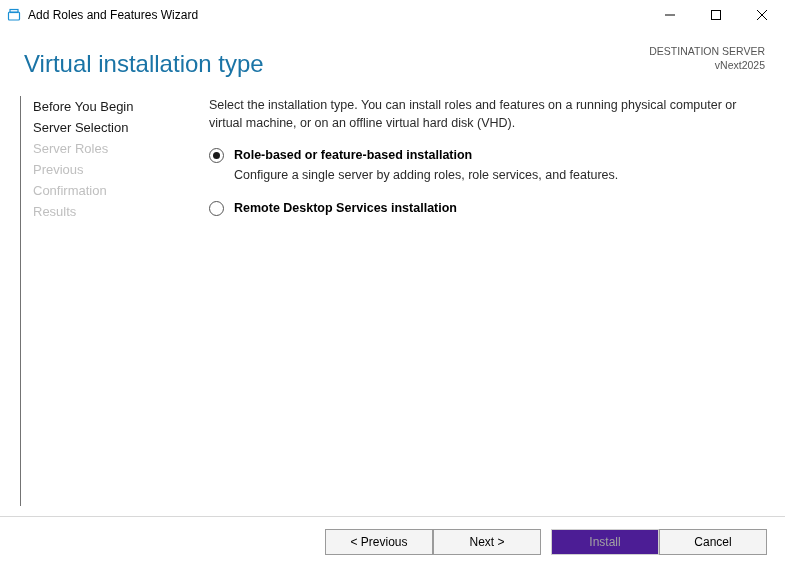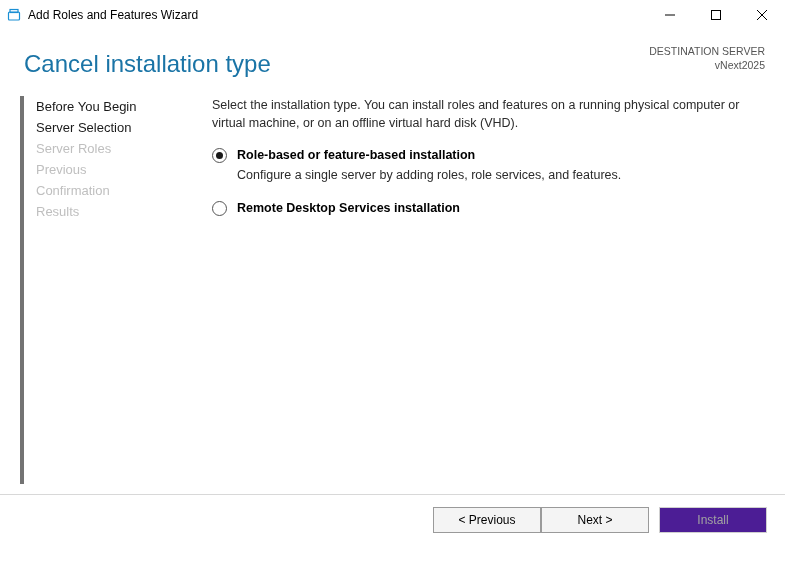--- a/index.html
+++ b/index.html
@@ -75,21 +75,21 @@
   
   .body {
     flex: 1;
     display: flex;
     padding: 14px 20px 10px 20px;
     min-height: 0;
   }
   .nav {
     width: 170px;
     flex: 0 0 170px;
-    border-left: 4px solid #737373;
+    border-left: 1px solid #737373;
     padding-top: 0;
   }
   .nav-item {
     font-size: 13px;
     padding: 3px 12px;
     cursor: pointer;
     white-space: nowrap;
   }
   .nav-item.normal { color: #1a1a1a; }
   .nav-item.active {
@@ -139,21 +139,21 @@
   }
   .option-desc {
     font-size: 12.5px;
     color: #2b2b2b;
     margin-top: 2px;
   }
 
   
   .footer {
     border-top: 1px solid #d8d8d8;
-    padding: 12px 18px 28px 0;
+    padding: 12px 18px 6px 0;
     display: flex;
     justify-content: flex-end;
     gap: 0;
   }
   .btn {
     min-width: 86px;
     height: 24px;
     font-size: 12px;
     border: 1px solid #9a9a9a;
     background: #f4f4f4;
@@ -198,21 +198,21 @@
     </div>
     <div class="sysbtn">
       <svg width="10" height="10" viewBox="0 0 10 10">
           <line x1="0" y1="0" x2="10" y2="10" stroke="#000" stroke-width="1"></line>
           <line x1="10" y1="0" x2="0" y2="10" stroke="#000" stroke-width="1"></line>
         </svg>
     </div>
   </div>
 
   <div class="header">
-    <div class="page-title">Cancel installation type</div>
+    <div class="page-title">Virtual installation type</div>
     <div class="dest">
       <div>DESTINATION SERVER</div>
       <div>vNext2025</div>
     </div>
   </div>
 
   <div class="body">
     <div class="nav">
       <div class="nav-item normal">Before You Begin</div>
       <div class="nav-item normal">Server Selection</div>
@@ -240,15 +240,16 @@
         </div>
       </div>
     </div>
   </div>
 
   <div class="footer">
     <div class="btn">&lt; Previous</div>
     <div class="btn">Next &gt;</div>
     <span class="btn-gap"></span>
     <div class="btn disabled">Install</div>
+    <div class="btn">Cancel</div>
   </div>
 
 </div>
 
 </body></html>

